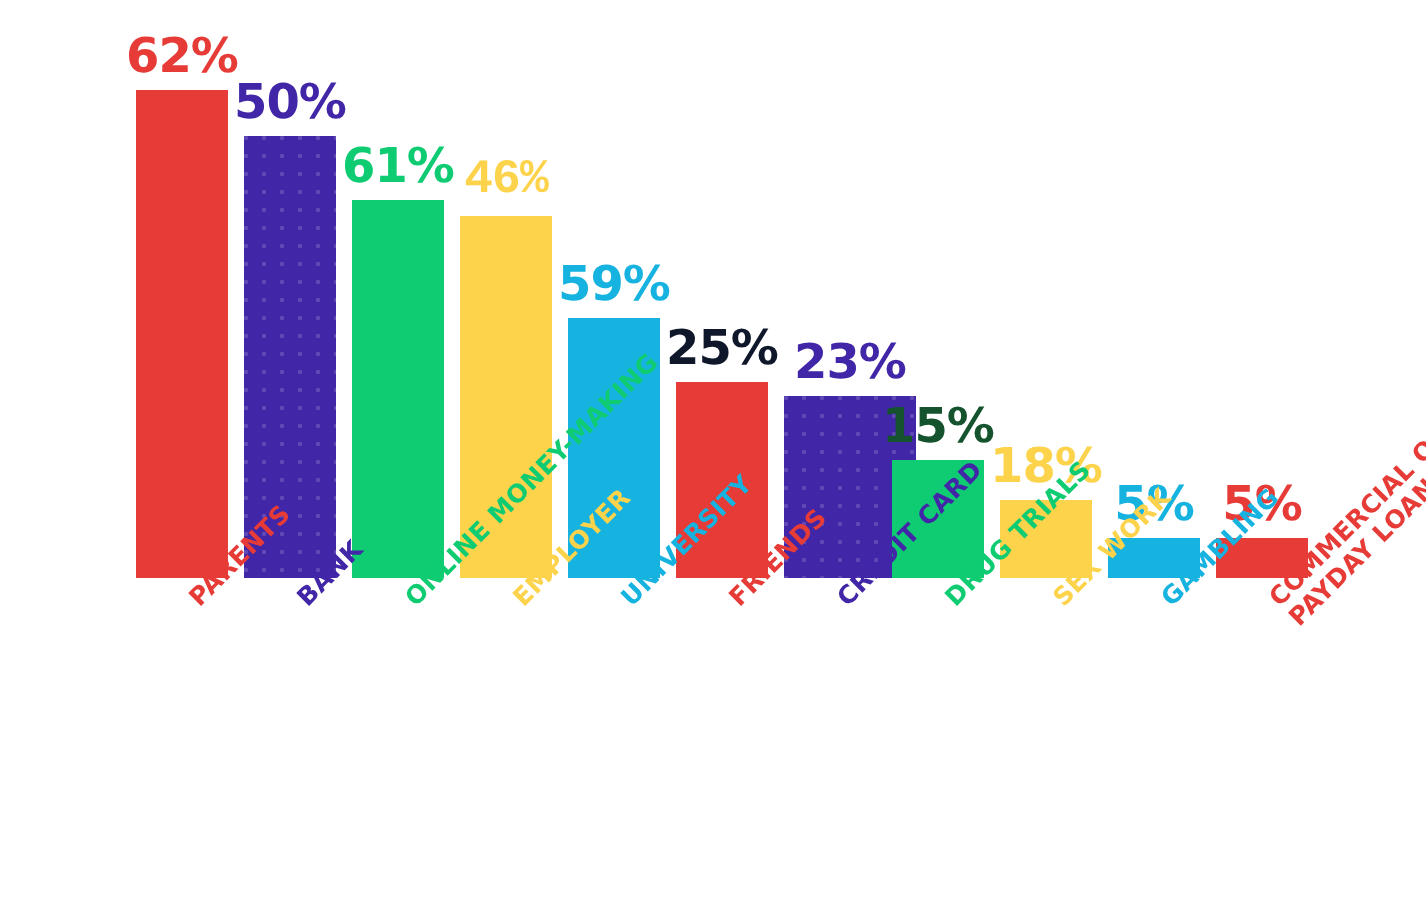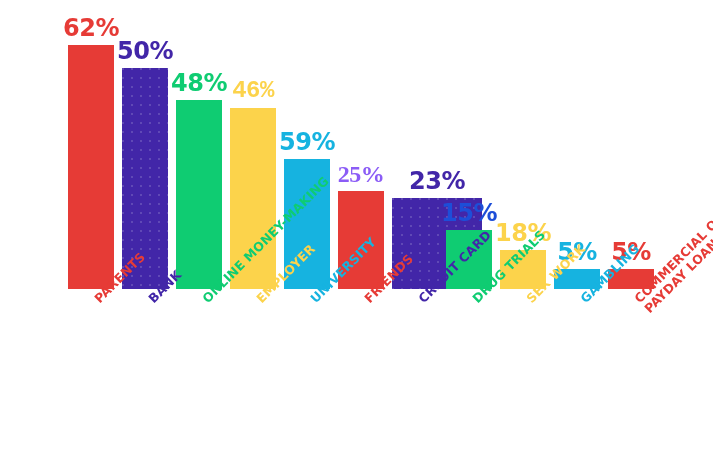--- a/index.html
+++ b/index.html
@@ -85,41 +85,41 @@
       <div class="bar-group" style="left: 68px; width: 46px; height: 278.28px;">
         <div class="bar" title="PARENTS 62%" style="height: 244.28px; background-color: rgb(230, 59, 54);"></div>
         <div class="bar-value" style="bottom: 249.28px; color: rgb(230, 59, 54);">62%</div>
       </div>
       <div class="bar-group" style="left: 122px; width: 46px; height: 254.64px;">
         <div class="bar textured" title="BANK 56%" style="height: 220.64px; background-color: rgb(66, 38, 168);"></div>
         <div class="bar-value" style="bottom: 225.64px; color: rgb(66, 38, 168);">50%</div>
       </div>
       <div class="bar-group" style="left: 176px; width: 46px; height: 223.12px;">
         <div class="bar" title="ONLINE MONEY-MAKING 48%" style="height: 189.12px; background-color: rgb(15, 204, 114);"></div>
-        <div class="bar-value" style="bottom: 194.12px; color: rgb(15, 204, 114);">48%</div>
+        <div class="bar-value" style="bottom: 194.12px; color: rgb(15, 204, 114);">61%</div>
       </div>
       <div class="bar-group" style="left: 230px; width: 46px; height: 215.24px;">
         <div class="bar" title="EMPLOYER 46%" style="height: 181.24px; background-color: rgb(252, 211, 75);"></div>
         <div class="bar-value" style="bottom: 186.24px; color: rgb(252, 211, 75); font-family: Liberation Mono, monospace;">46%</div>
       </div>
       <div class="bar-group" style="left: 284px; width: 46px; height: 164.02px;">
         <div class="bar" title="UNIVERSITY 33%" style="height: 130.02px; background-color: rgb(22, 179, 224);"></div>
         <div class="bar-value" style="bottom: 135.02px; color: rgb(22, 179, 224);">59%</div>
       </div>
       <div class="bar-group" style="left: 338px; width: 46px; height: 132.5px;">
         <div class="bar" title="FRIENDS 25%" style="height: 98.5px; background-color: rgb(230, 59, 54);"></div>
-        <div class="bar-value" style="bottom: 103.5px; color: #8b5cf6; font-family: Liberation Serif, serif;">25%</div>
+        <div class="bar-value" style="bottom: 103.5px; color: #0f172a;">25%</div>
       </div>
-      <div class="bar-group" style="left: 392px; width: 66px; height: 124.62px; padding-left: 24px;">
+      <div class="bar-group" style="left: 392px; width: 66px; height: 124.62px;">
         <div class="bar textured" title="CREDIT CARD 23%" style="height: 90.62px; background-color: rgb(66, 38, 168);"></div>
         <div class="bar-value" style="bottom: 95.62px; color: rgb(66, 38, 168);">23%</div>
       </div>
       <div class="bar-group" style="left: 446px; width: 46px; height: 93.1px;">
         <div class="bar" title="DRUG TRIALS 15%" style="height: 59.1px; background-color: rgb(15, 204, 114);"></div>
-        <div class="bar-value" style="bottom: 64.1px; color: #1d4ed8;">15%</div>
+        <div class="bar-value" style="bottom: 64.1px; color: #14532d;">15%</div>
       </div>
       <div class="bar-group" style="left: 500px; width: 46px; height: 73.4px;">
         <div class="bar" title="SEX WORK 10%" style="height: 39.4px; background-color: rgb(252, 211, 75);"></div>
         <div class="bar-value" style="bottom: 44.4px; color: rgb(252, 211, 75);">18%</div>
       </div>
       <div class="bar-group" style="left: 554px; width: 46px; height: 53.7px;">
         <div class="bar" title="GAMBLING 5%" style="height: 19.7px; background-color: rgb(22, 179, 224);"></div>
         <div class="bar-value" style="bottom: 24.7px; color: rgb(22, 179, 224);">5%</div>
       </div>
       <div class="bar-group" style="left: 608px; width: 46px; height: 53.7px;">

